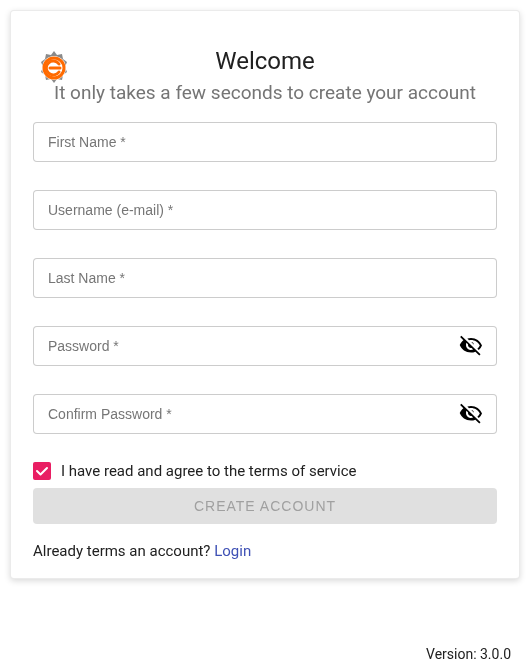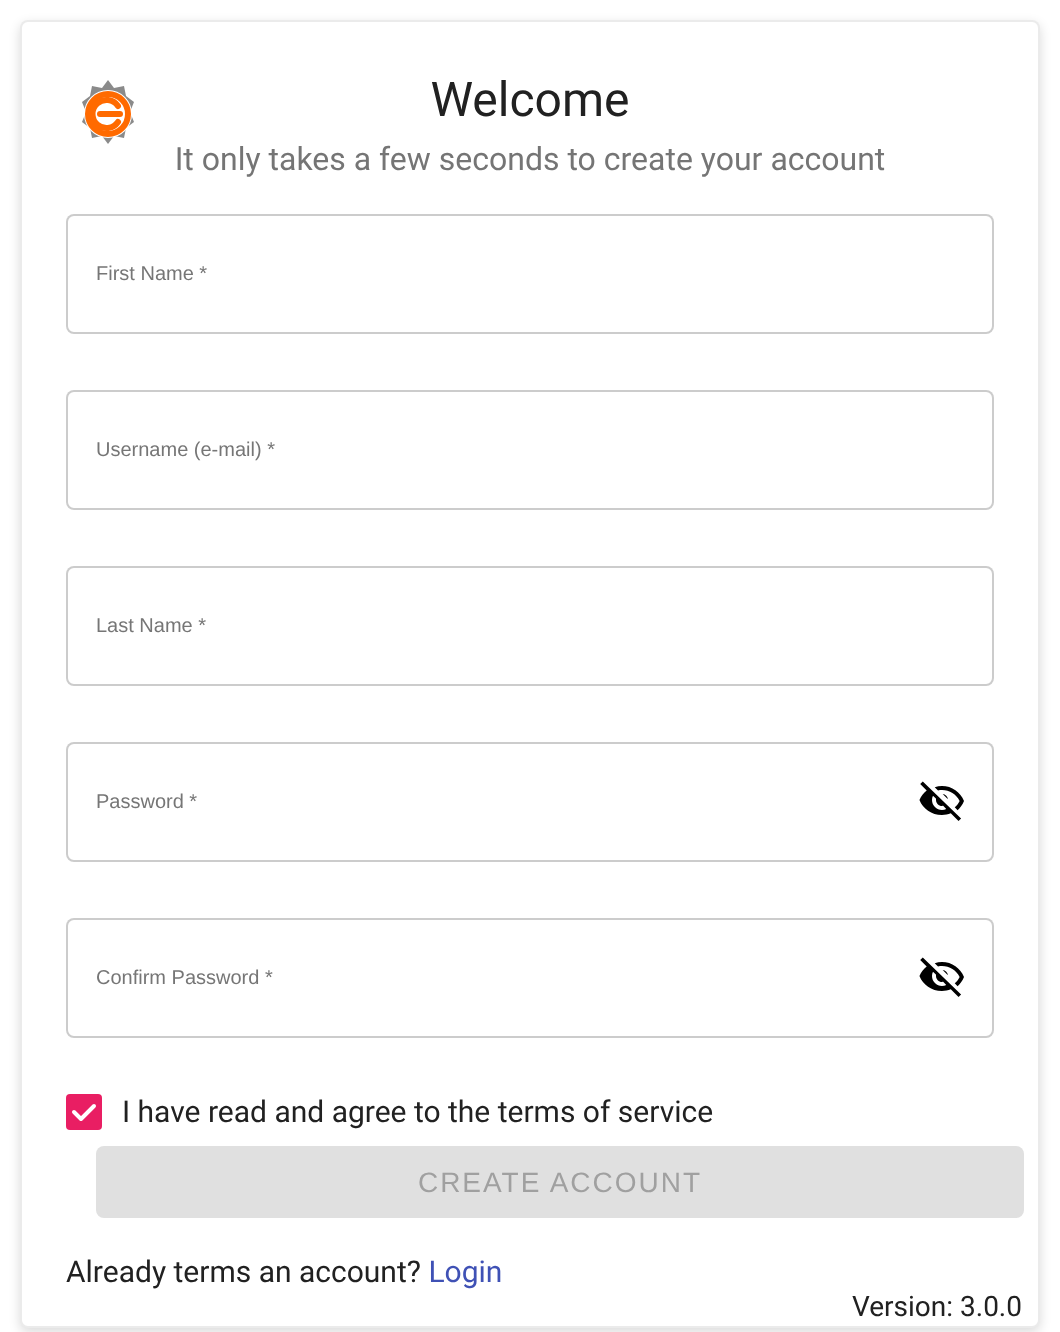--- a/index.html
+++ b/index.html
@@ -33,40 +33,40 @@
     .logo {
       position: absolute;
       left: 0;
       top: 0;
     }
     .title {
       font-size: 24px;
       font-weight: 400;
       color: #212121;
       margin-bottom: 6px;
-      margin-top: 9px;
+      margin-top: 20px;
     }
     .subtitle {
-      font-size: 16px;
+      font-size: 19px;
       color: #757575;
     }
     .form-field {
       margin-bottom: 28px;
       position: relative;
     }
     .form-field:last-of-type {
       margin-bottom: 28px;
     }
     .input {
       width: 100%;
-      height: 60px;
+      height: 40px;
       border: 1px solid rgba(0,0,0,0.2);
       border-radius: 4px;
       padding: 0 14px;
-      font-size: 10px;
+      font-size: 14px;
       color: #7f1d1d;
       outline: none;
       background: #fff;
     }
     .input::placeholder {
       color: #767676;
     }
     .input.with-icon {
       padding-right: 48px;
     }
@@ -111,21 +111,20 @@
       height: 36px;
       background: #e0e0e0;
       color: #a0a0a0;
       border: none;
       border-radius: 4px;
       font-size: 14px;
       letter-spacing: 1px;
       text-transform: uppercase;
       cursor: not-allowed;
       margin-bottom: 18px;
-      margin-left: 15px;
     }
     .login-row {
       font-size: 15px;
       color: #212121;
     }
     .login-link {
       color: #3f51b5;
       cursor: pointer;
       text-decoration: none;
     }

